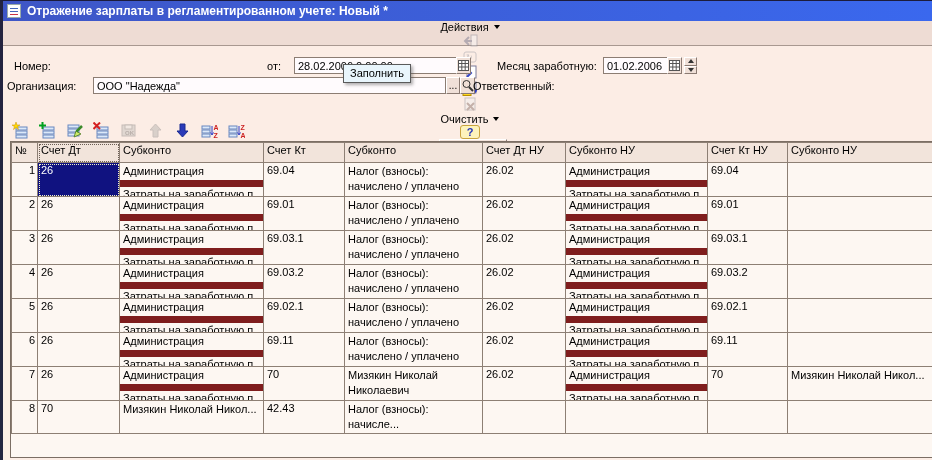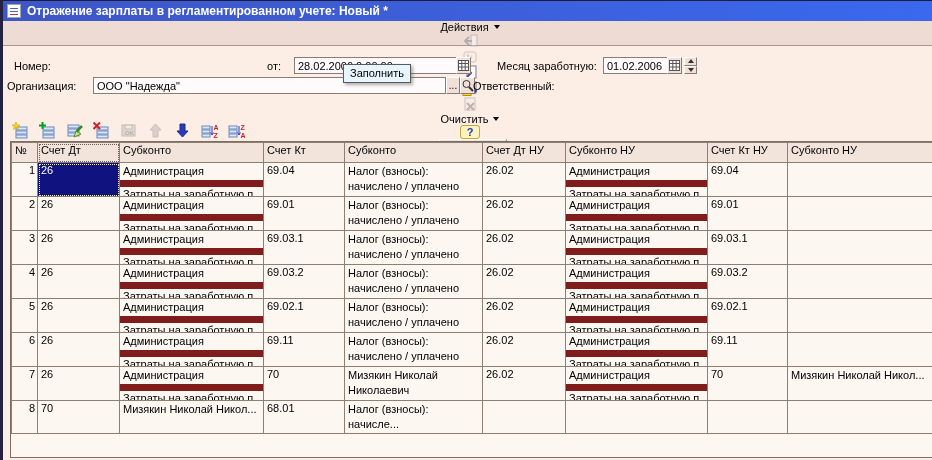--- a/index.html
+++ b/index.html
@@ -418,21 +418,21 @@
             </td>
             <td>70</td>
             <td class="wrap">Мизякин Николай Никол...</td>
           </tr>
           <tr class="h1">
             <td class="num">8</td>
             <td>70</td>
             <td class="multi">
               <div class="sub">Мизякин Николай Никол...</div>
             </td>
-            <td>68.01</td>
+            <td>42.43</td>
             <td class="wrap">Налог (взносы): начисле...</td>
             <td></td>
             <td></td>
             <td></td>
             <td class="wrap"></td>
           </tr>
         </tbody>
     </table>
   </div>
 

